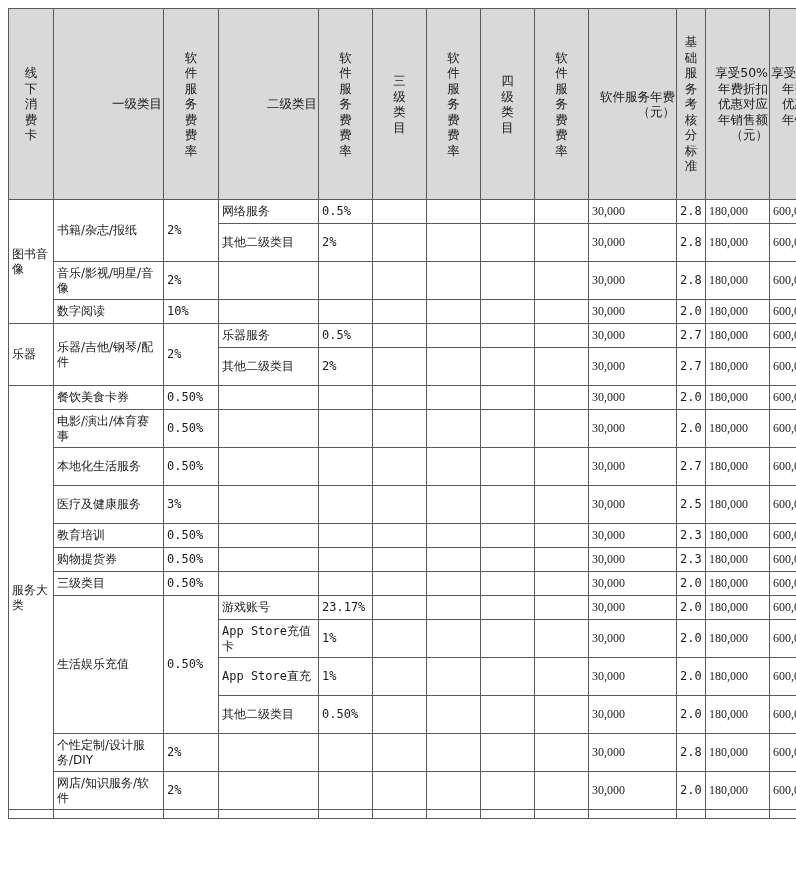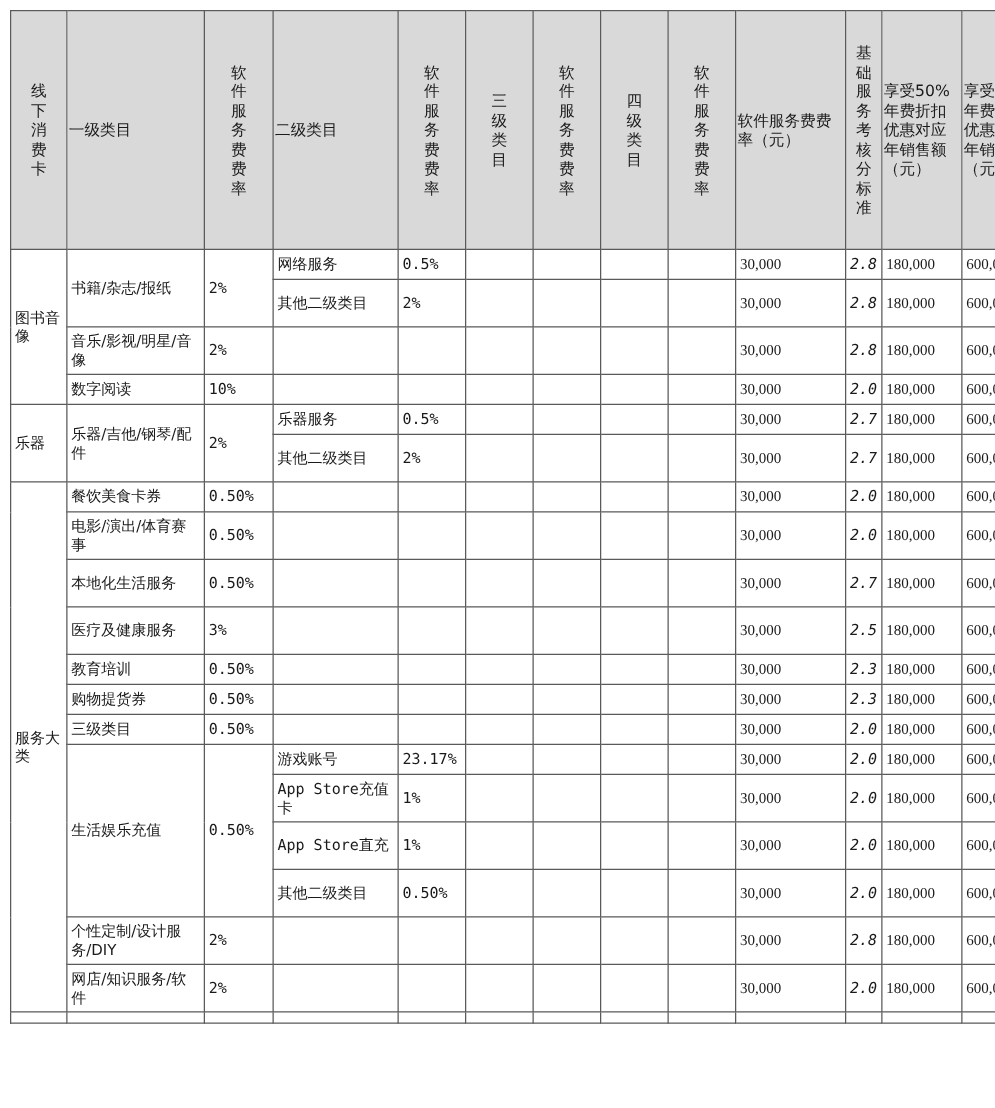--- a/index.html
+++ b/index.html
@@ -46,21 +46,21 @@
     background: #d9d9d9;
     text-align: center;
     vertical-align: middle;
     font-size: 12.5px;
     line-height: 15.5px;
     height: 186px;
     padding: 2px 1px;
   }
   th .hdr {
     display: block;
-    text-align: left;
+    text-align: right;
   }
   th.vcol .hdr {
     width: 1em;
     margin: 0 auto;
     word-break: break-all;
     line-height: 15.5px;
   }
   td.num {
     text-align: center;
     font-family: Liberation Serif, serif;
@@ -74,21 +74,20 @@
     padding-left: 5px;
   }
   td.score {
     font-family: "DejaVu Sans Mono", "Liberation Mono", monospace;
     font-size: 11.5px;
     text-align: left;
     vertical-align: top;
     padding-left: 2px;
     padding-top: 0px;
     line-height: 13px;
-    font-style: italic;
   }
   td.grp {
     text-align: center;
     vertical-align: middle;
   }
   td.cat {
     text-align: left;
     padding-left: 4px;
     vertical-align: middle;
   }
@@ -147,21 +146,21 @@
           <th class="vcol">
             <span class="hdr">软件服务费费率</span>
           </th>
           <th class="vcol">
             <span class="hdr">四级类目</span>
           </th>
           <th class="vcol">
             <span class="hdr">软件服务费费率</span>
           </th>
           <th>
-            <span class="hdr">软件服务费费率（元）</span>
+            <span class="hdr">软件服务年费（元）</span>
           </th>
           <th class="vcol">
             <span class="hdr">基础服务考核分标准</span>
           </th>
           <th>
             <span class="hdr">享受50%年费折扣优惠对应年销售额（元）</span>
           </th>
           <th>
             <span class="hdr">享受100%年费折扣优惠对应年销售额（元）</span>
           </th>

